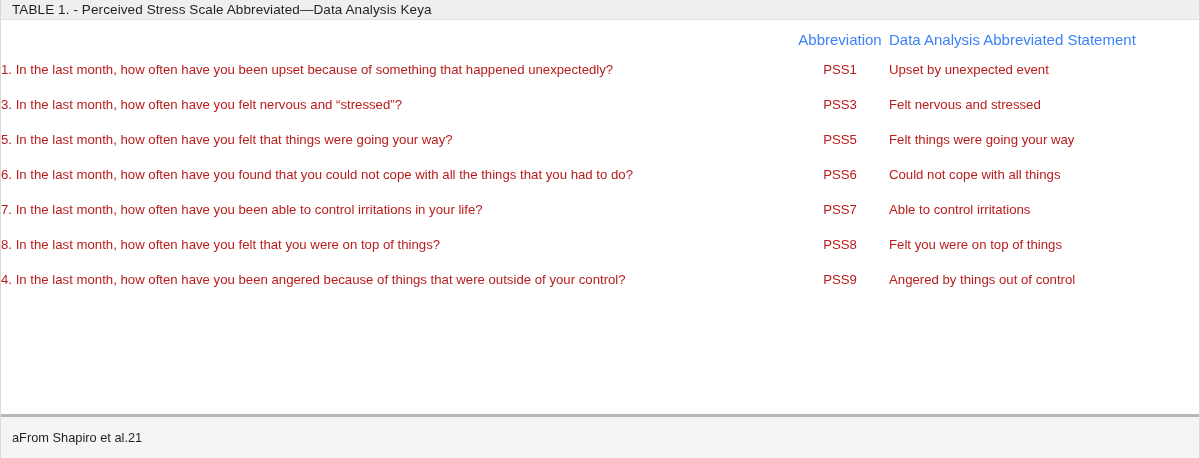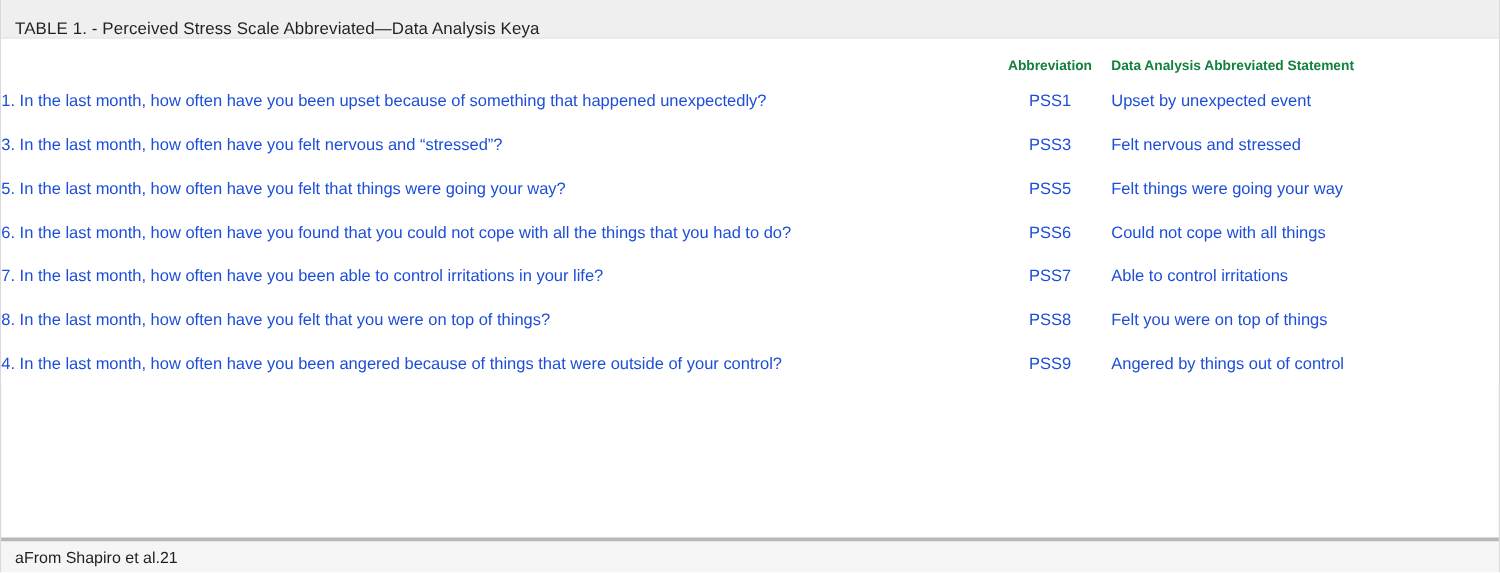--- a/index.html
+++ b/index.html
@@ -20,25 +20,25 @@
     width: 1200px;
     height: 458px;
     box-sizing: border-box;
     border-left: 1px solid #d9d9d9;
     border-right: 1px solid #d9d9d9;
     background: #ffffff;
   }
 
   
   .caption-band {
-    height: 31px;
+    height: 20px;
     background: #efefef;
     border-bottom: 1px solid #e2e2e2;
     display: flex;
-    align-items: flex-end;
+    align-items: center;
     padding-left: 11px;
     box-sizing: border-box;
   }
   .caption-text {
     font-size: 13.5px;
     color: #231f20;
     letter-spacing: 0.1px;
     white-space: nowrap;
   }
 
@@ -51,41 +51,41 @@
   table.pss-table {
     width: 1200px;
     border-collapse: collapse;
     table-layout: fixed;
   }
   table.pss-table col.c-item   { width: 790px; }
   table.pss-table col.c-abbr   { width: 98px;  }
   table.pss-table col.c-state  { width: 312px; }
 
   table.pss-table th {
-    font-size: 11px;
-    font-weight: bold;
-    color: #15803d;
+    font-size: 15px;
+    font-weight: normal;
+    color: #3b82f6;
     padding: 0;
     height: 28px;
     vertical-align: bottom;
     padding-bottom: 4px;
   }
   th.h-blank { }
   th.h-abbr {
     text-align: center;
   }
   th.h-state {
     text-align: left;
     padding-left: 12px;
     margin-left: 28px;
   }
 
   table.pss-table td {
     font-size: 13.2px;
-    color: #1d4ed8;
+    color: #b91c1c;
     height: 35px;
     padding: 0;
     vertical-align: middle;
     white-space: nowrap;
   }
   td.d-item {
     text-align: left;
     padding-left: 22px;
   }
   td.d-abbr {
@@ -95,21 +95,21 @@
     text-align: left;
     padding-left: 12px;
   }
 
   
   .footnote-band {
     position: absolute;
     left: 0;
     right: 0;
     bottom: 0;
-    height: 28px;
+    height: 44px;
     background: #f5f5f5;
     border-top: 3px solid #b7b7b7;
     box-sizing: border-box;
     display: flex;
     align-items: center;
     padding-left: 11px;
   }
   .footnote-text {
     font-size: 12.8px;
     color: #231f20;

